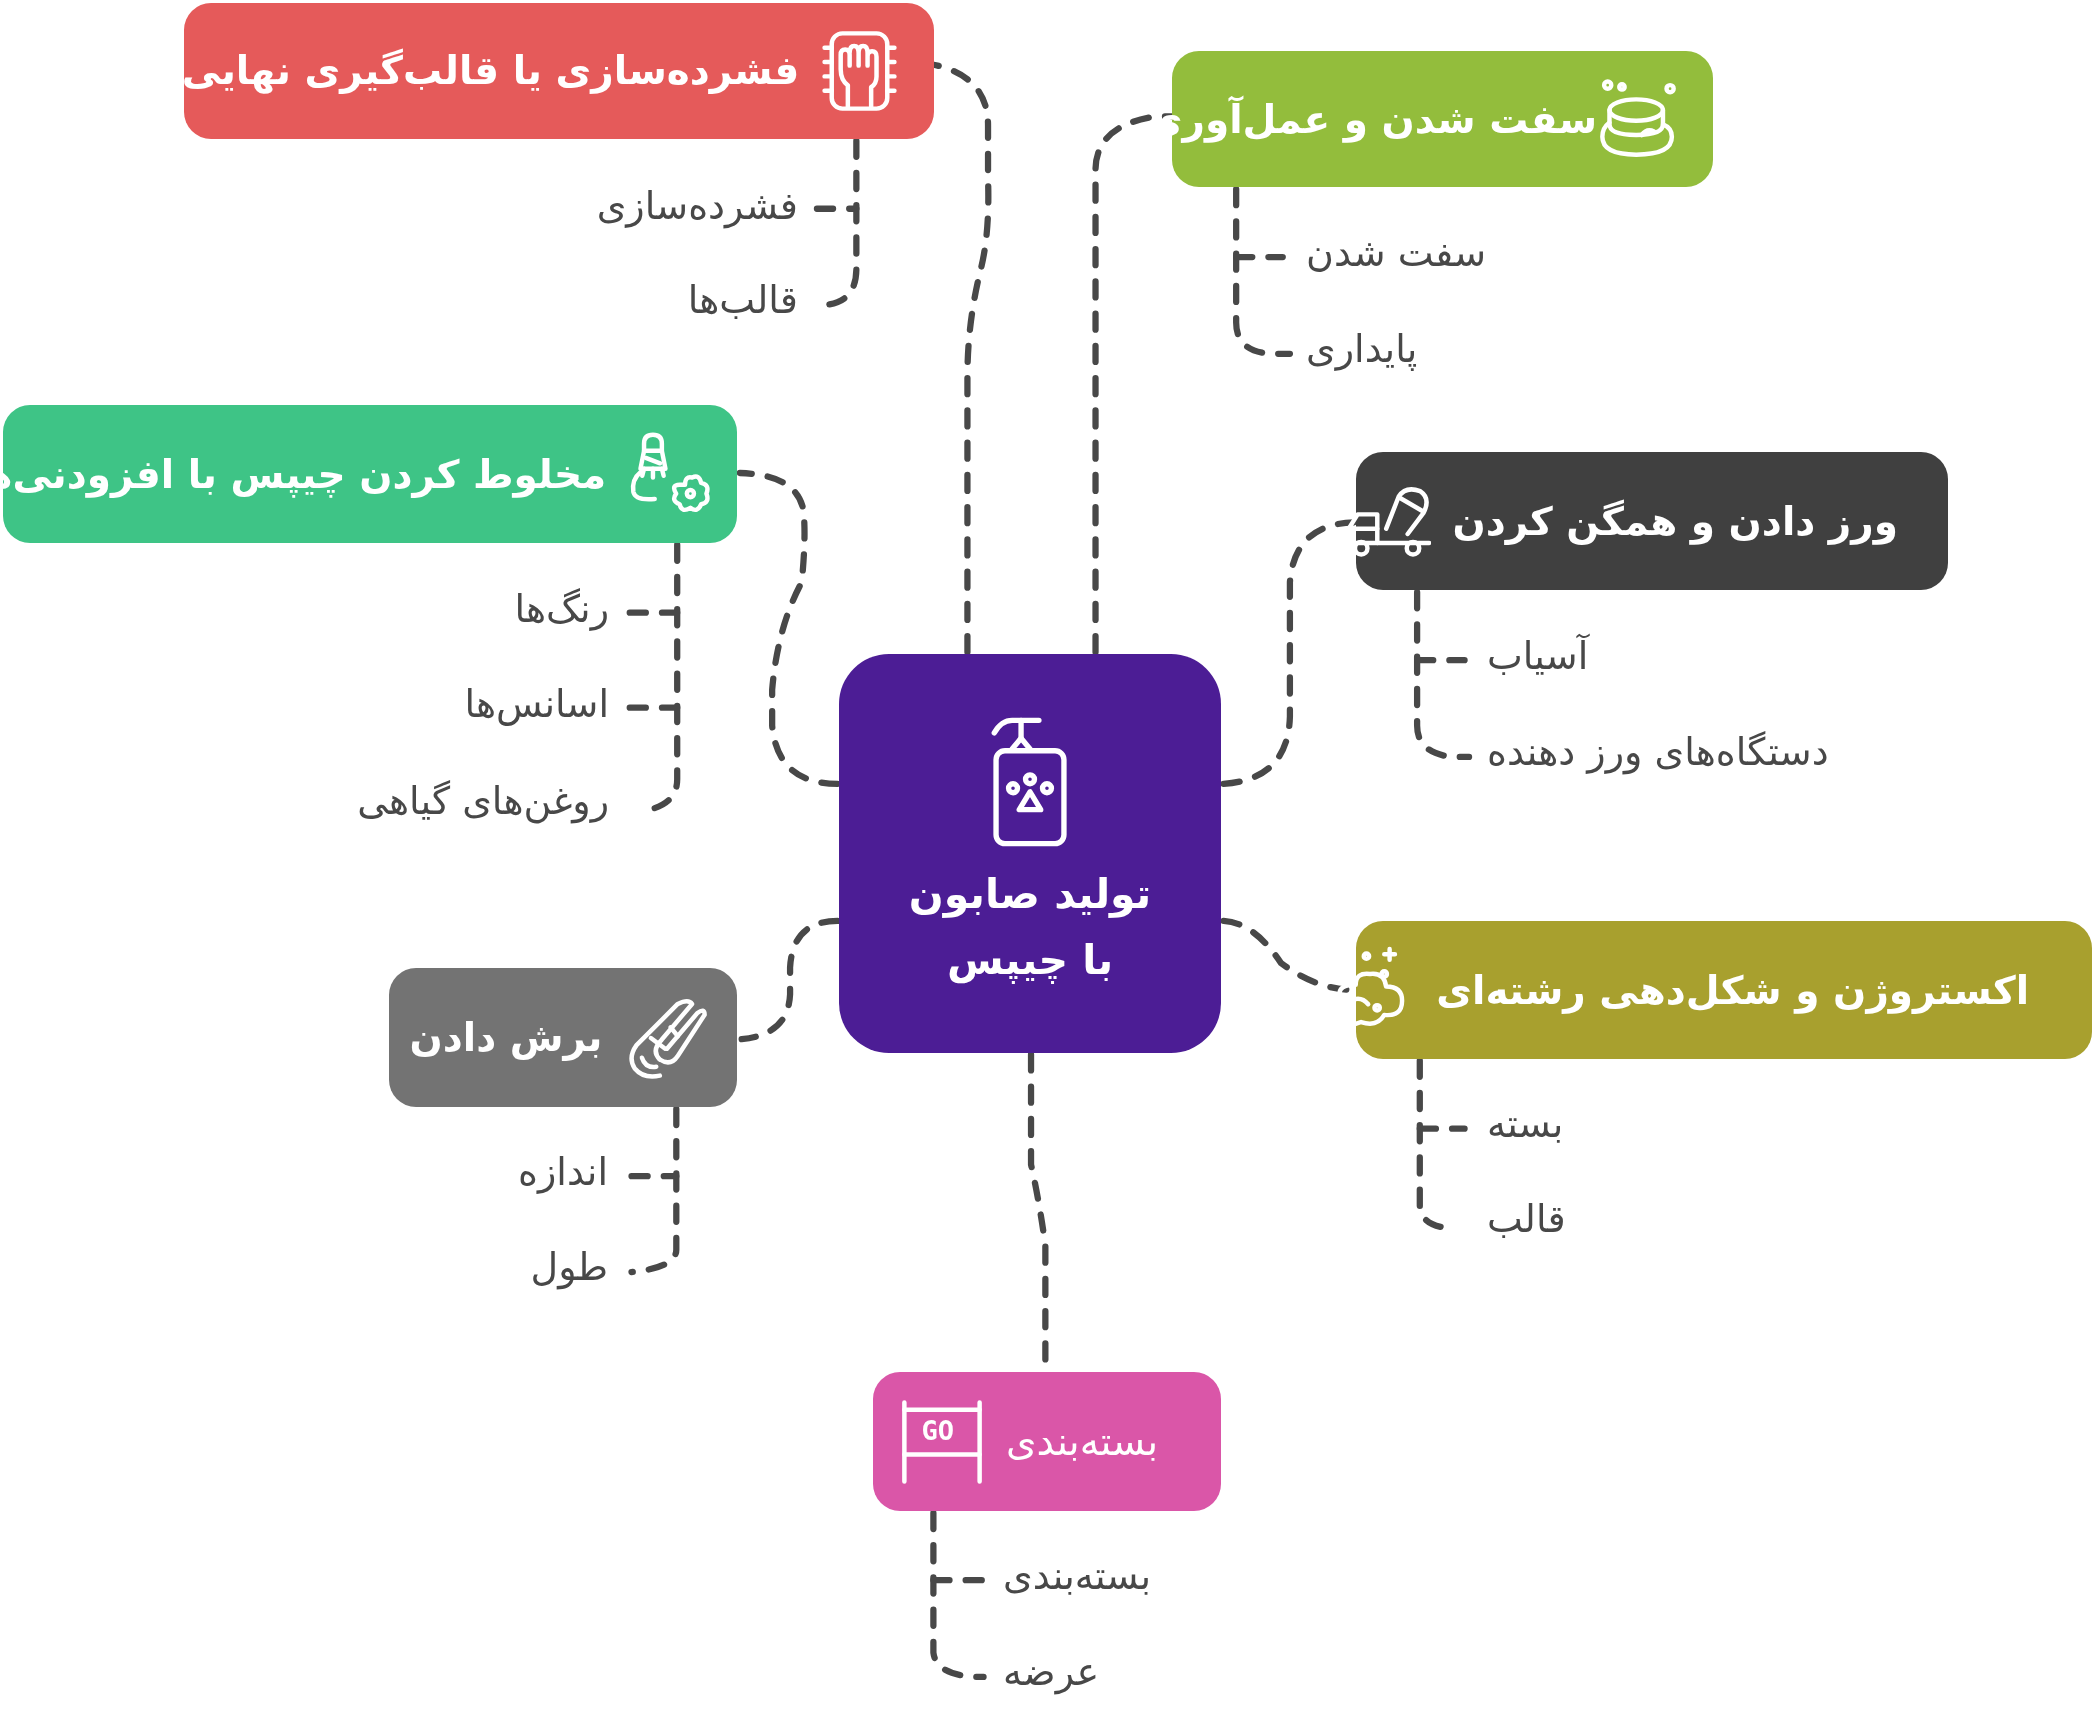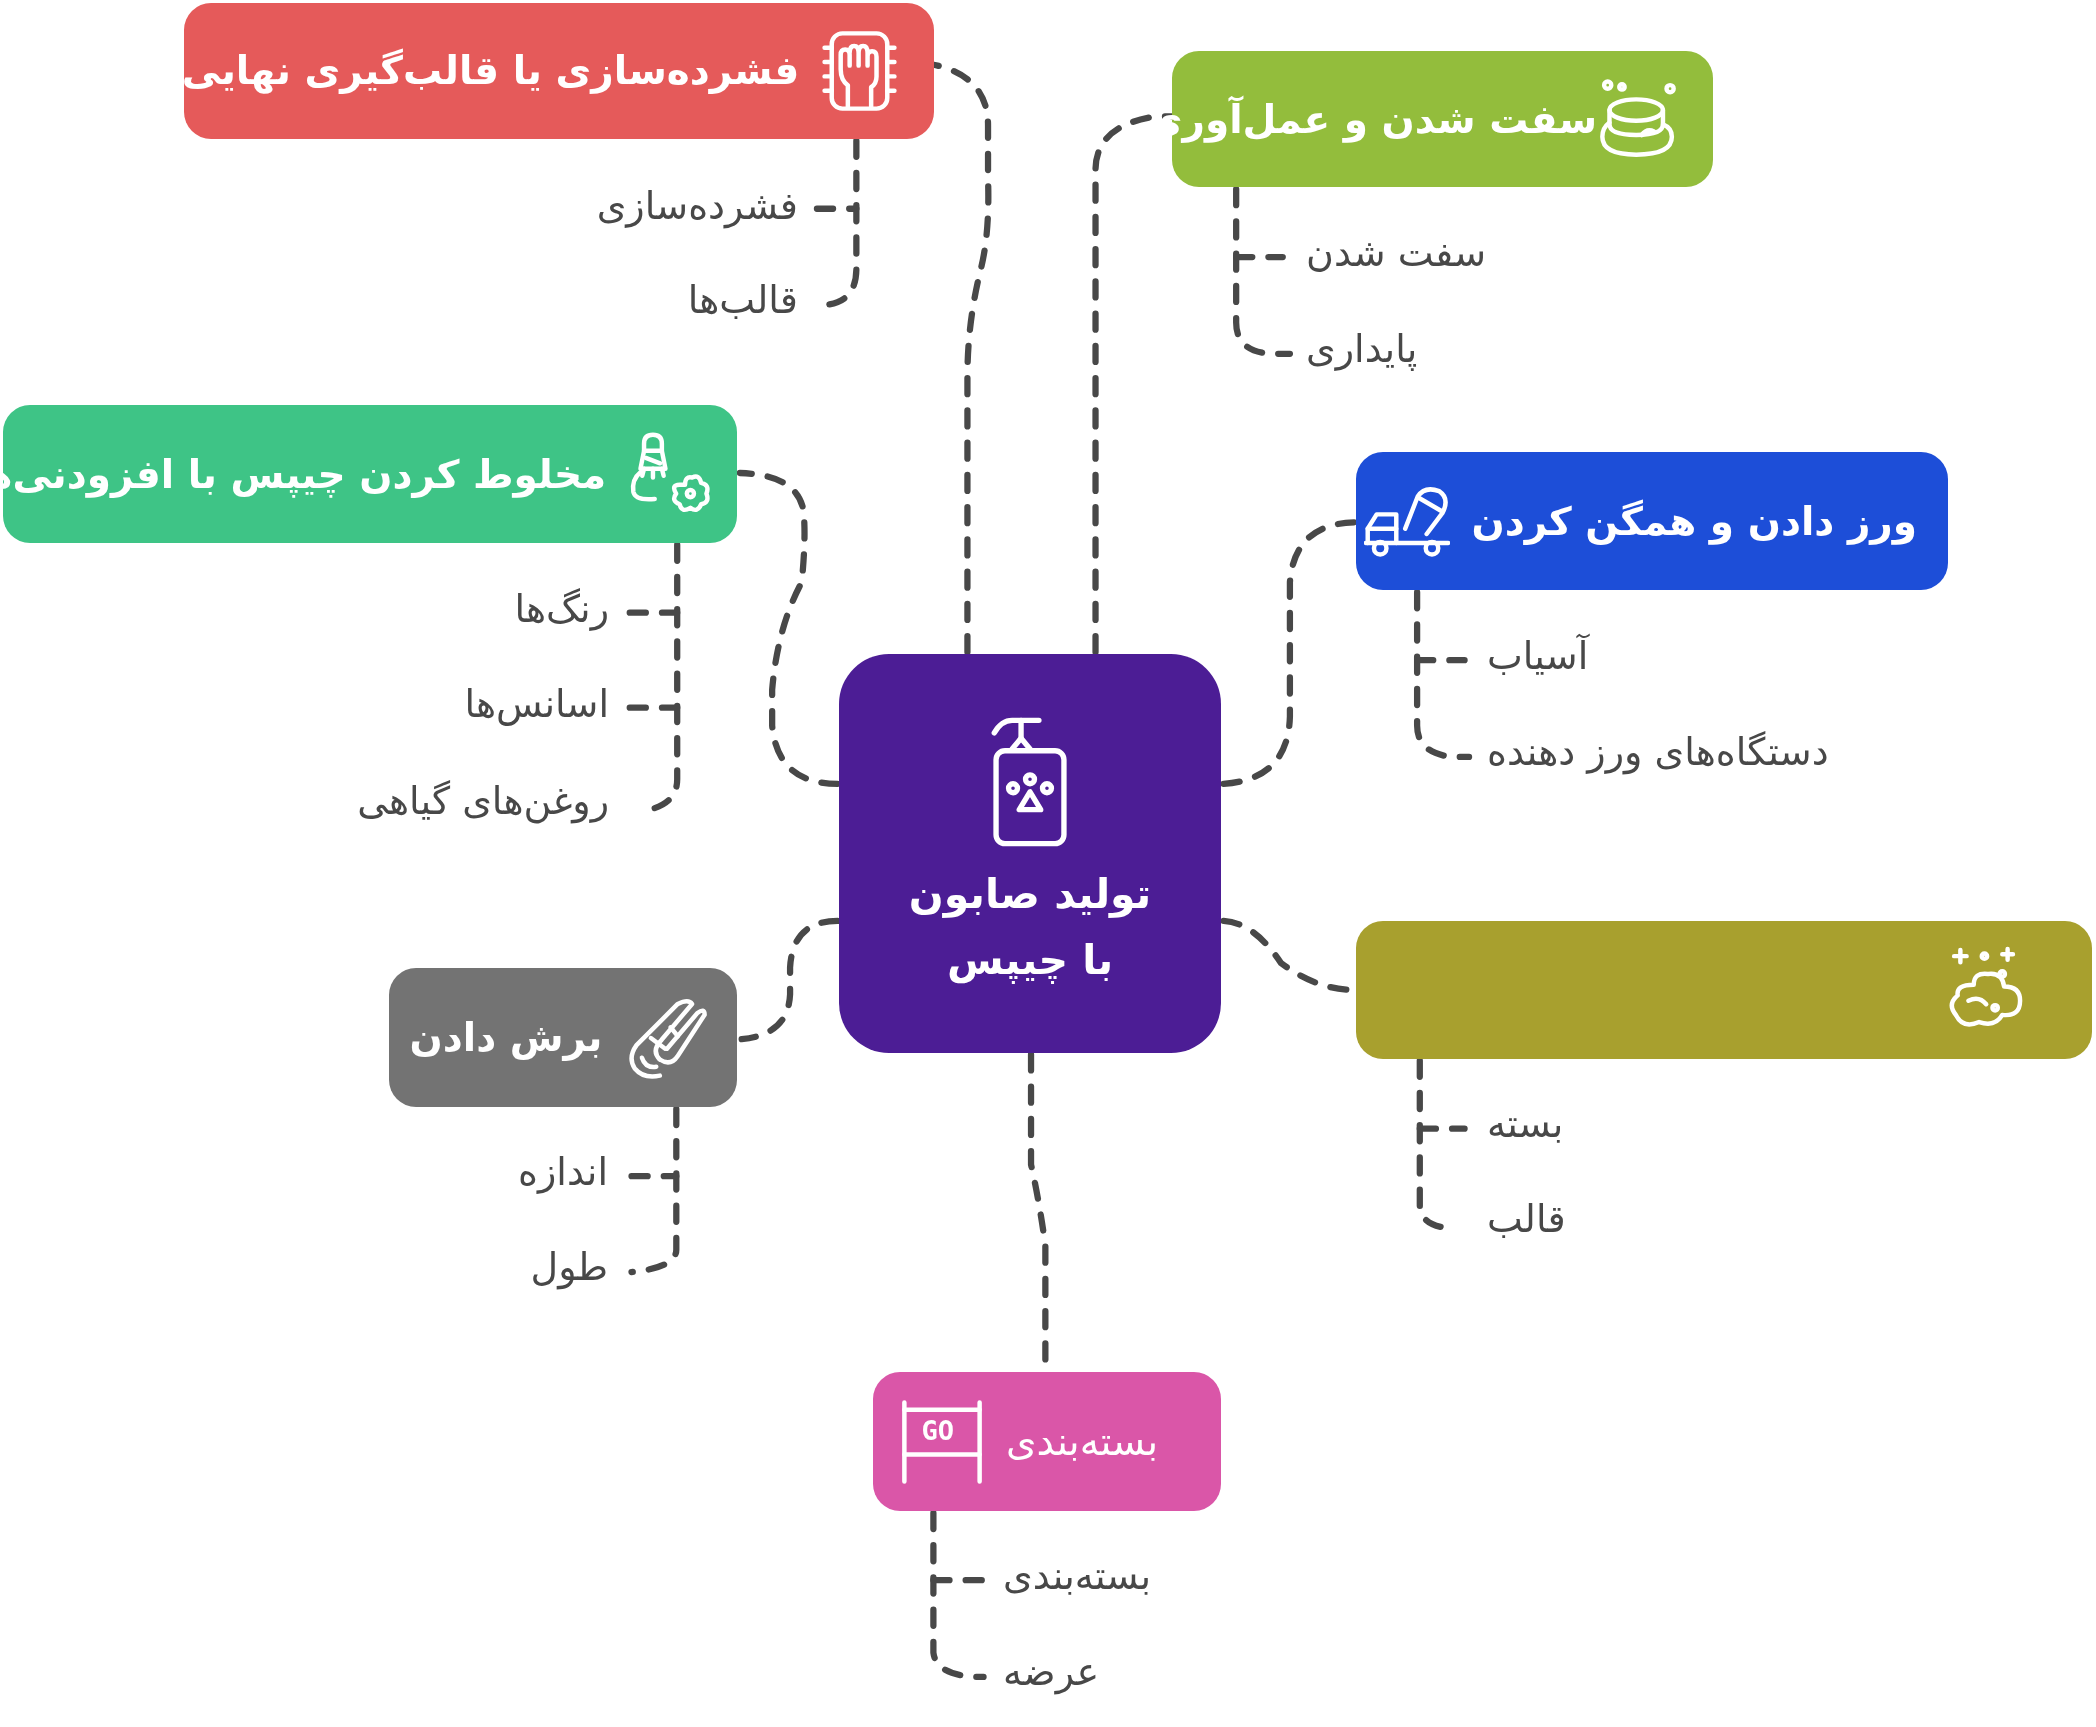--- a/index.html
+++ b/index.html
@@ -114,38 +114,39 @@
       <path d="M64 62 Q64 52 72 54 Q80 50 82 60 Q92 62 88 72 Q92 82 82 84 Q78 94 70 88 Q60 94 58 84 Q48 80 54 72 Q48 62 58 62 Z"></path>
       <circle cx="70" cy="72" r="4"></circle>
     </svg>
   </span>
   <span class="title">مخلوط کردن چیپس با افزودنی‌ها</span>
 </div>
 <div class="leaf" style="right:1488px;top:587px;">رنگ‌ها</div>
 <div class="leaf" style="right:1488px;top:682px;">اسانس‌ها</div>
 <div class="leaf" style="right:1488px;top:779px;">روغن‌های گیاهی</div>
 
-<div class="node" style="left:1356px;top:452px;width:592px;height:138px;background:#1d4ed8;padding:0 50px 0 27px;justify-content:center;">
+<div class="node" style="left:1356px;top:452px;width:592px;height:138px;background:#404040;padding:0 50px 0 27px;">
   <span class="title" style="margin-left:21.5px;">ورز دادن و همگن کردن</span>
   <span class="icon">
     <svg width="86" height="75" viewBox="0 0 96 84" fill="none" stroke="#fff" stroke-width="5" stroke-linecap="round" stroke-linejoin="round">
       <path d="M46 50 L60 14 Q68 2 84 8 Q96 16 88 32 L70 56"></path>
       <path d="M62 16 L86 30"></path>
       <path d="M4 66 L4 50 L14 34 L36 34 L36 66"></path>
       <path d="M4 50 L36 50"></path>
       <path d="M2 66 L94 66"></path>
       <circle cx="18" cy="72" r="7"></circle>
         <circle cx="76" cy="72" r="7"></circle>
     </svg>
   </span>
 </div>
 <div class="leaf" style="left:1487px;top:634px;">آسیاب</div>
 <div class="leaf" style="left:1487px;top:730px;">دستگاه‌های ورز دهنده</div>
 
 <div class="node" style="left:1356px;top:921px;width:736px;height:138px;background:#A8A02E;padding:0 63px 0 27px;">
+  <span class="title" style="margin-left:25px;">اکستروژن و شکل‌دهی رشته‌ای</span>
   <span class="icon">
     <svg width="82" height="90" viewBox="0 0 92 100" fill="none" stroke="#fff" stroke-width="5" stroke-linecap="round" stroke-linejoin="round">
       <path d="M8 12 L22 12 M15 5 L15 19"></path>
       <circle cx="42" cy="12" r="3"></circle>
       <path d="M68 4 L68 16 M62 10 L74 10"></path>
       <circle cx="62" cy="32" r="3"></circle>
       <path d="M30 44 Q30 30 46 32 Q62 30 64 46 Q82 46 82 62 Q82 80 62 78 Q54 92 36 86 Q18 94 10 78 Q0 66 12 56 Q10 44 30 44 Z"></path>
       <path d="M24 62 Q36 56 44 66"></path>
       <circle cx="54" cy="70" r="3"></circle>
     </svg>

